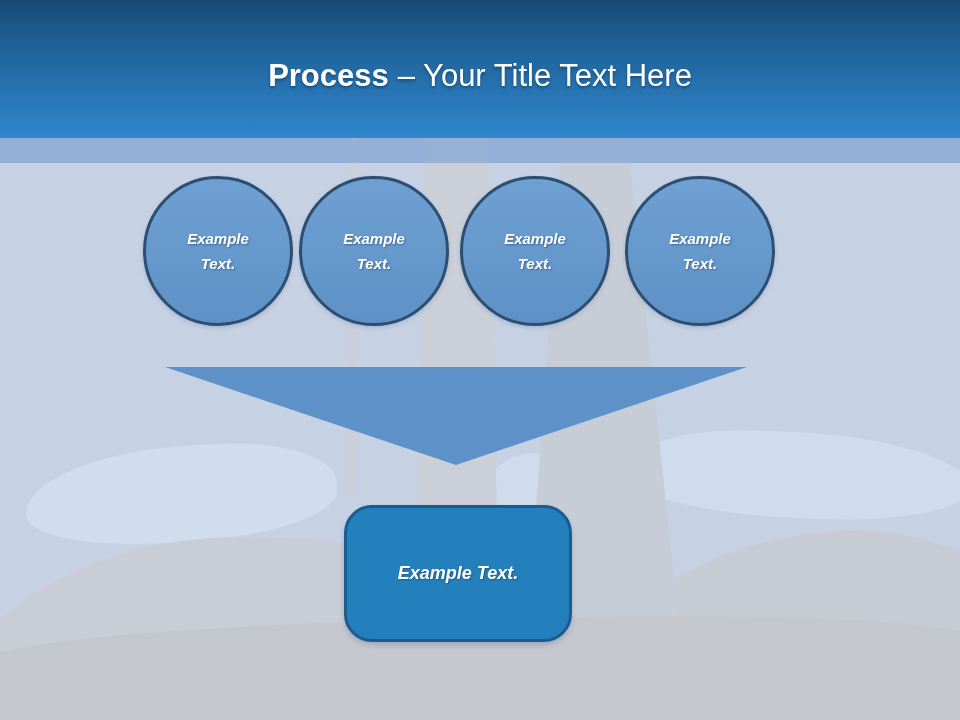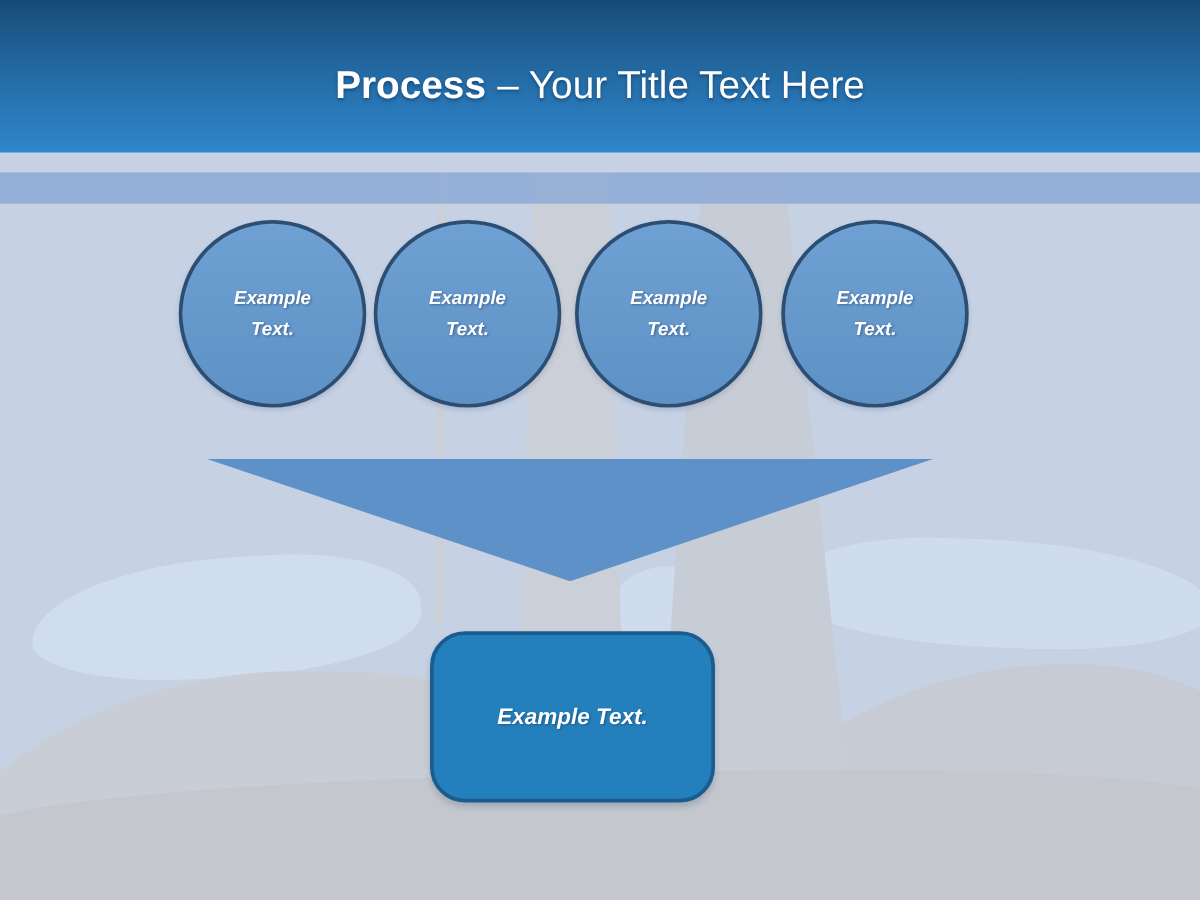--- a/index.html
+++ b/index.html
@@ -4,21 +4,21 @@
 <style>
   html,body{margin:0;padding:0;background:#e8e8e8;}
   .slide{
     position:relative;width:960px;height:720px;overflow:hidden;
     font-family:"Liberation Sans", sans-serif;
     background:#c6d1e4;
   }
 
   
   .header{
-    position:absolute;left:0;top:0;width:960px;height:122px;
+    position:absolute;left:0;top:0;width:960px;height:138px;
     background:linear-gradient(180deg,#164a77 0%,#1d598a 20%,#2774b2 65%,#2e86cb 100%);
     display:flex;align-items:center;justify-content:center;
     z-index:5;
   }
   .title{
     margin-top:14px;
     color:#ffffff;font-size:31px;line-height:1.1;
     text-shadow:0 2px 3px rgba(0,20,50,.40);
     white-space:nowrap;
   }

